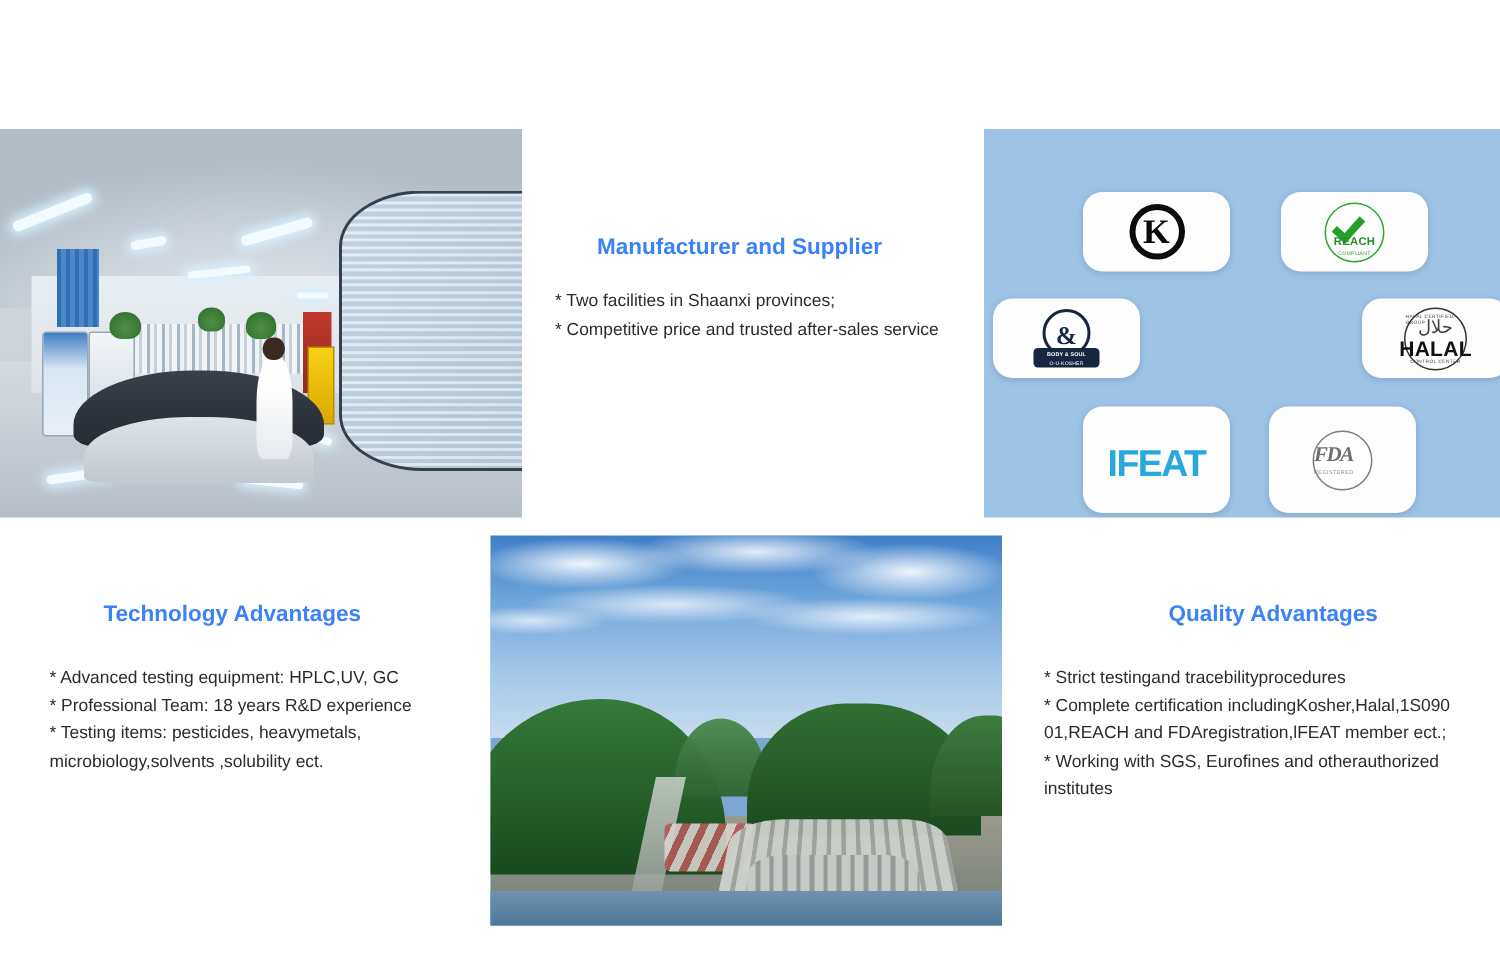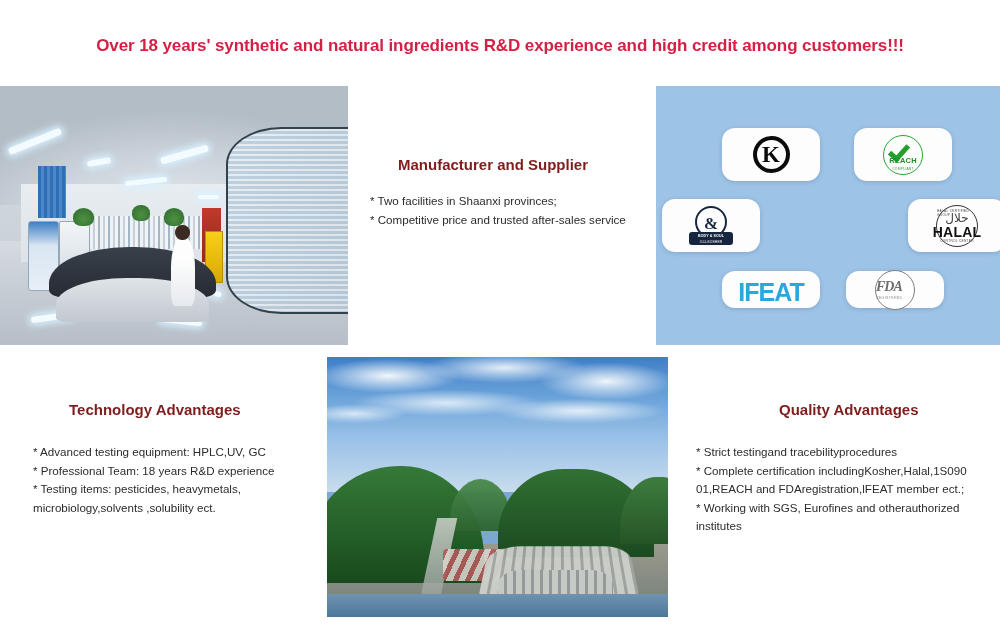--- a/index.html
+++ b/index.html
@@ -108,21 +108,21 @@
     background:#9dc3e6;
   }
   .cert-grid { position:absolute; inset:0; }
   .cert-card {
     position:absolute; background:#fdfdfd; border-radius:13px;
     box-shadow:0 1px 4px rgba(40,70,100,.22);
     display:flex; align-items:center; justify-content:center;
   }
   .cert-r1 { width:98px; height:53px; top:42px; }
   .cert-r2 { width:98px; height:53px; top:113px; }
-  .cert-r3 { width:98px; height:37px; top:185px; }
+  .cert-r3 { width:98px; height:71px; top:185px; }
 
   
   .k-mark {
     width:37px; height:37px; border-radius:50%;
     border:4px solid #0b0b0b; display:flex; align-items:center; justify-content:center;
     font-size:23px; font-weight:bold; color:#0b0b0b;
     font-family:"Liberation Serif", serif; line-height:1;
   }
   
   .reach-mark {
@@ -262,21 +262,21 @@
     background:linear-gradient(#6f93b0,#4d7799);
   }
   .road {
     position:absolute; left:30%; top:62%; width:6%; height:30%;
     background:linear-gradient(#cfd3cd,#9aa09b);
     transform:skewX(-12deg); opacity:.85;
   }
 
   
   .blk-title {
-    position:absolute; font-size:15px; font-weight:bold; color:#7f1d1d;
+    position:absolute; font-size:15px; font-weight:bold; color:#3b82f6;
     white-space:nowrap;
   }
   .blk-body {
     position:absolute; font-size:11.6px; color:#2b2b2b; line-height:18.5px;
   }
   .blk-body div { white-space:nowrap; }
 
   #mfg-title { left:398px; top:156px; }
   #mfg-body  { left:370px; top:192px; width:280px; }
 
@@ -284,21 +284,20 @@
   #tech-body  { left:33px; top:443px; width:290px; }
 
   #qa-title { left:779px; top:401px; }
   #qa-body  { left:696px; top:443px; width:300px; }
 </style>
 </head>
 <body>
 
 <div id="stage">
 
-  <div class="headline">Over 18 years' synthetic and natural ingredients R&amp;D experience and high credit among customers!!!</div>
 
   <div class="photo" id="lab-photo">
     <div class="lab-ceiling"></div>
     <div class="lab-floor"></div>
     <div class="lab-wall"></div>
 
     <div class="tube" style="left:2%;top:20%;width:16%;height:2.6%;transform:rotate(-22deg);"></div>
     <div class="tube" style="left:25%;top:28%;width:7%;height:2.2%;transform:rotate(-10deg);"></div>
     <div class="tube" style="left:36%;top:36%;width:12%;height:2%;transform:rotate(-6deg);"></div>
     <div class="tube" style="left:46%;top:25%;width:14%;height:2.6%;transform:rotate(-16deg);"></div>

